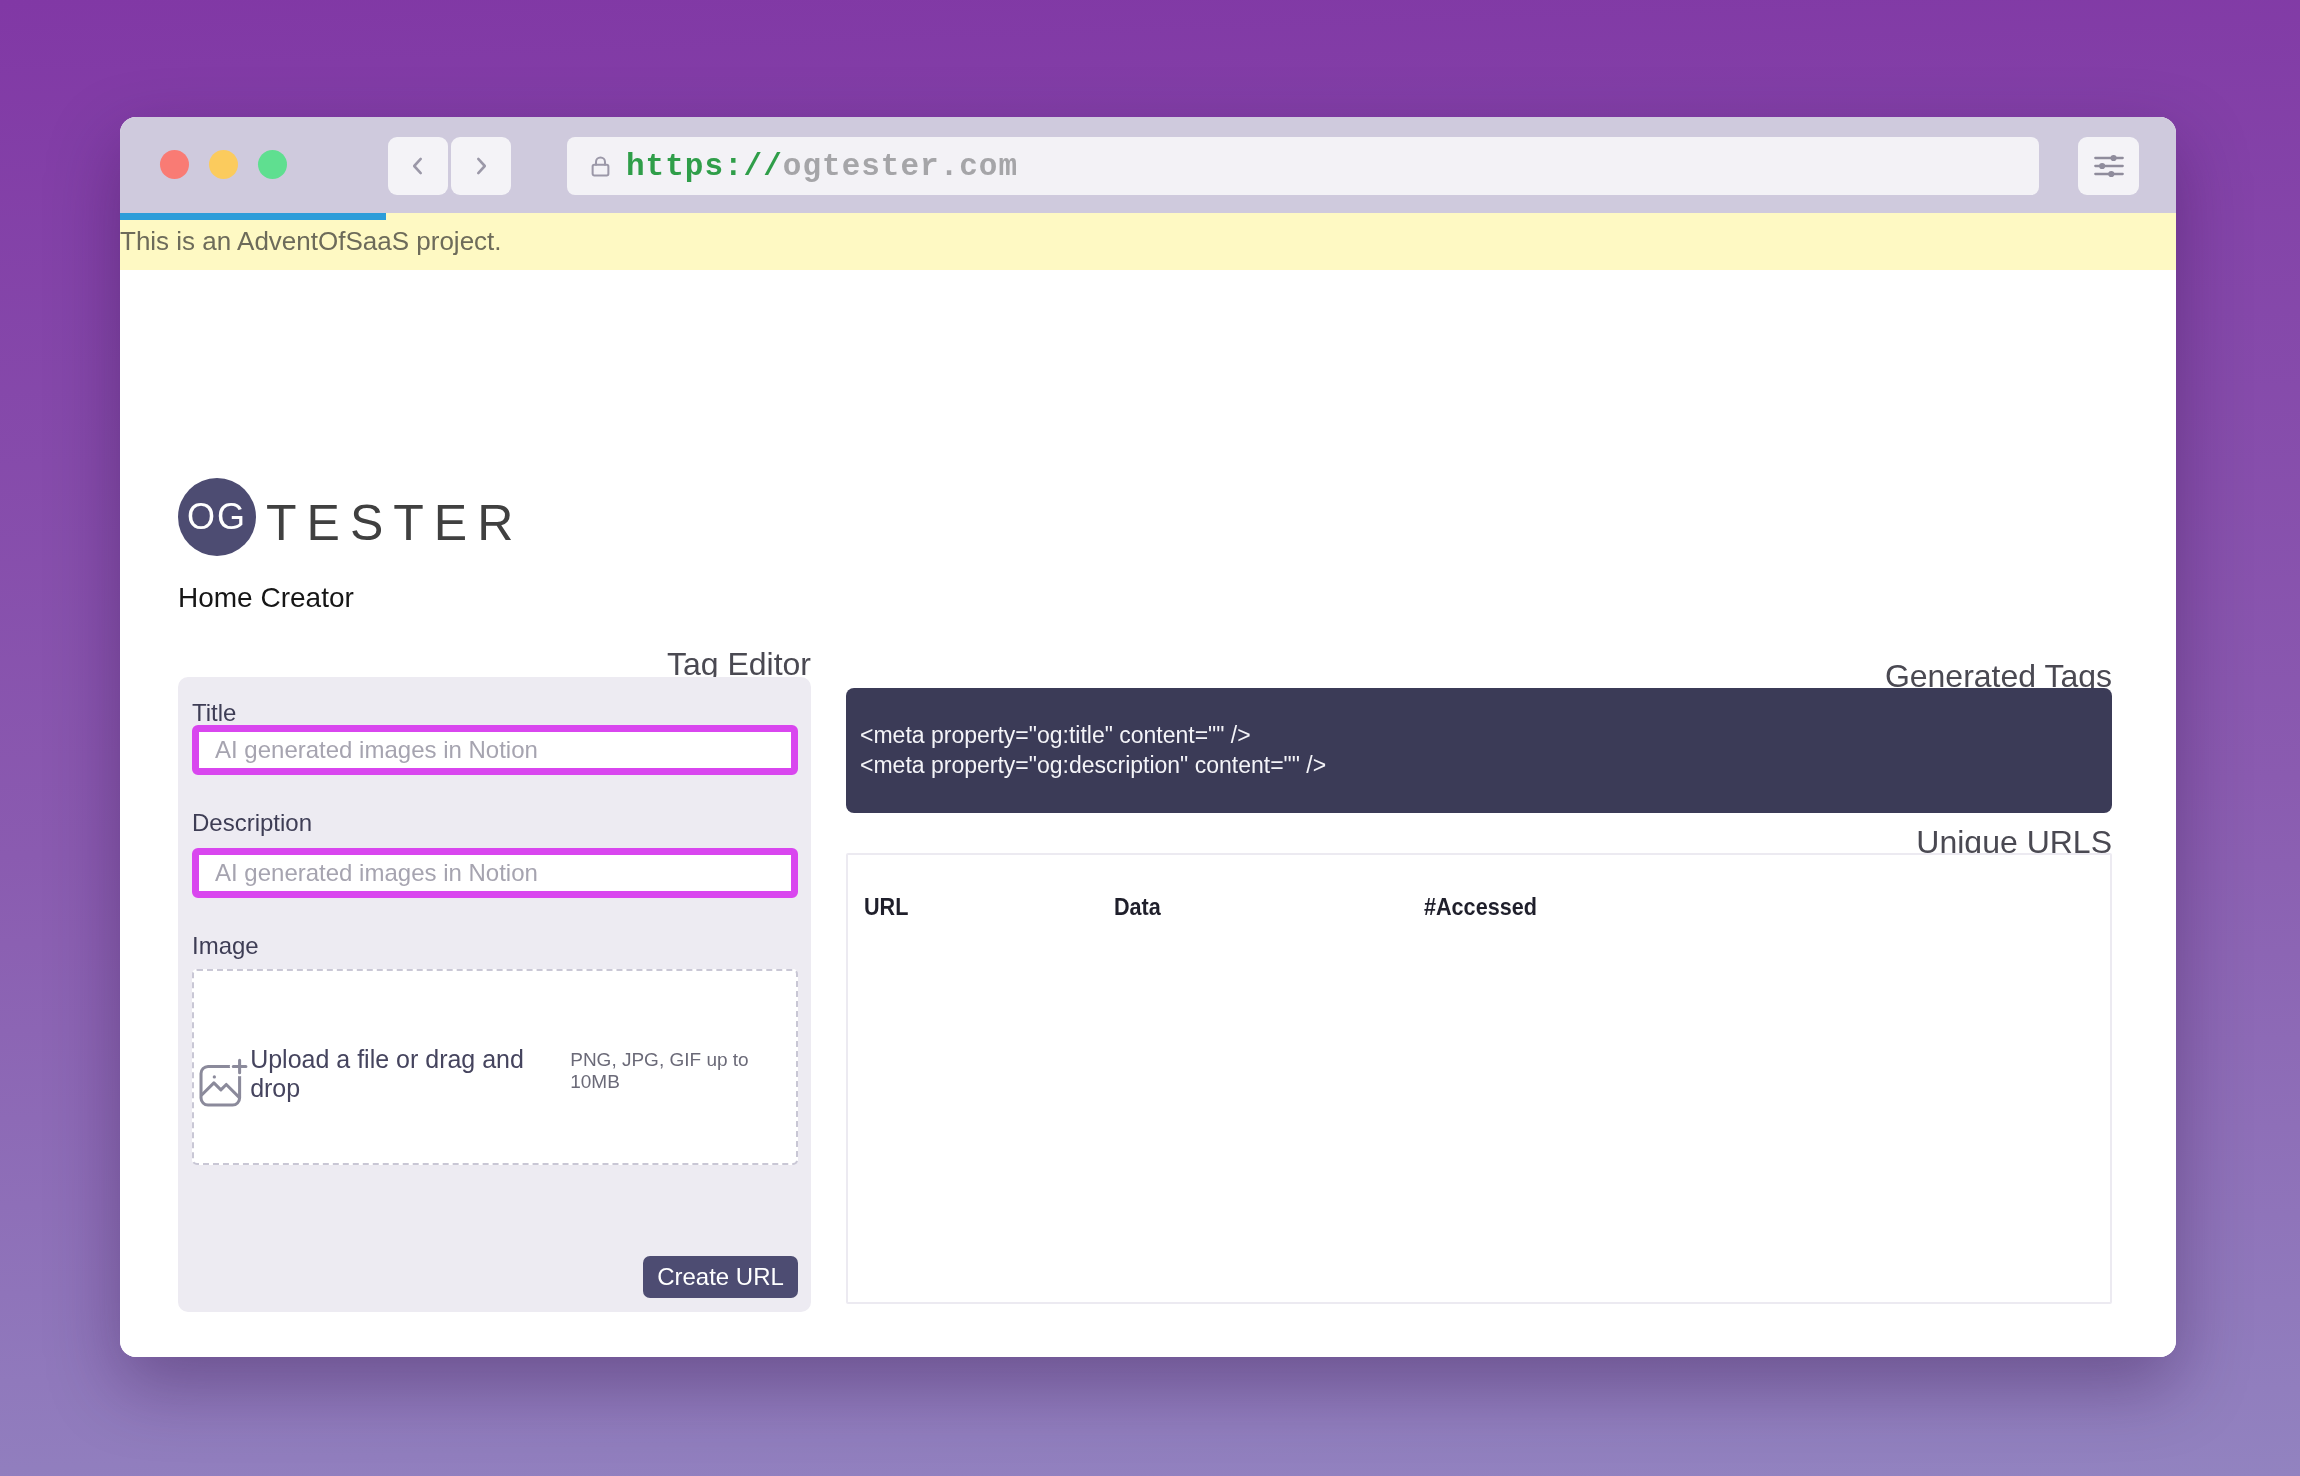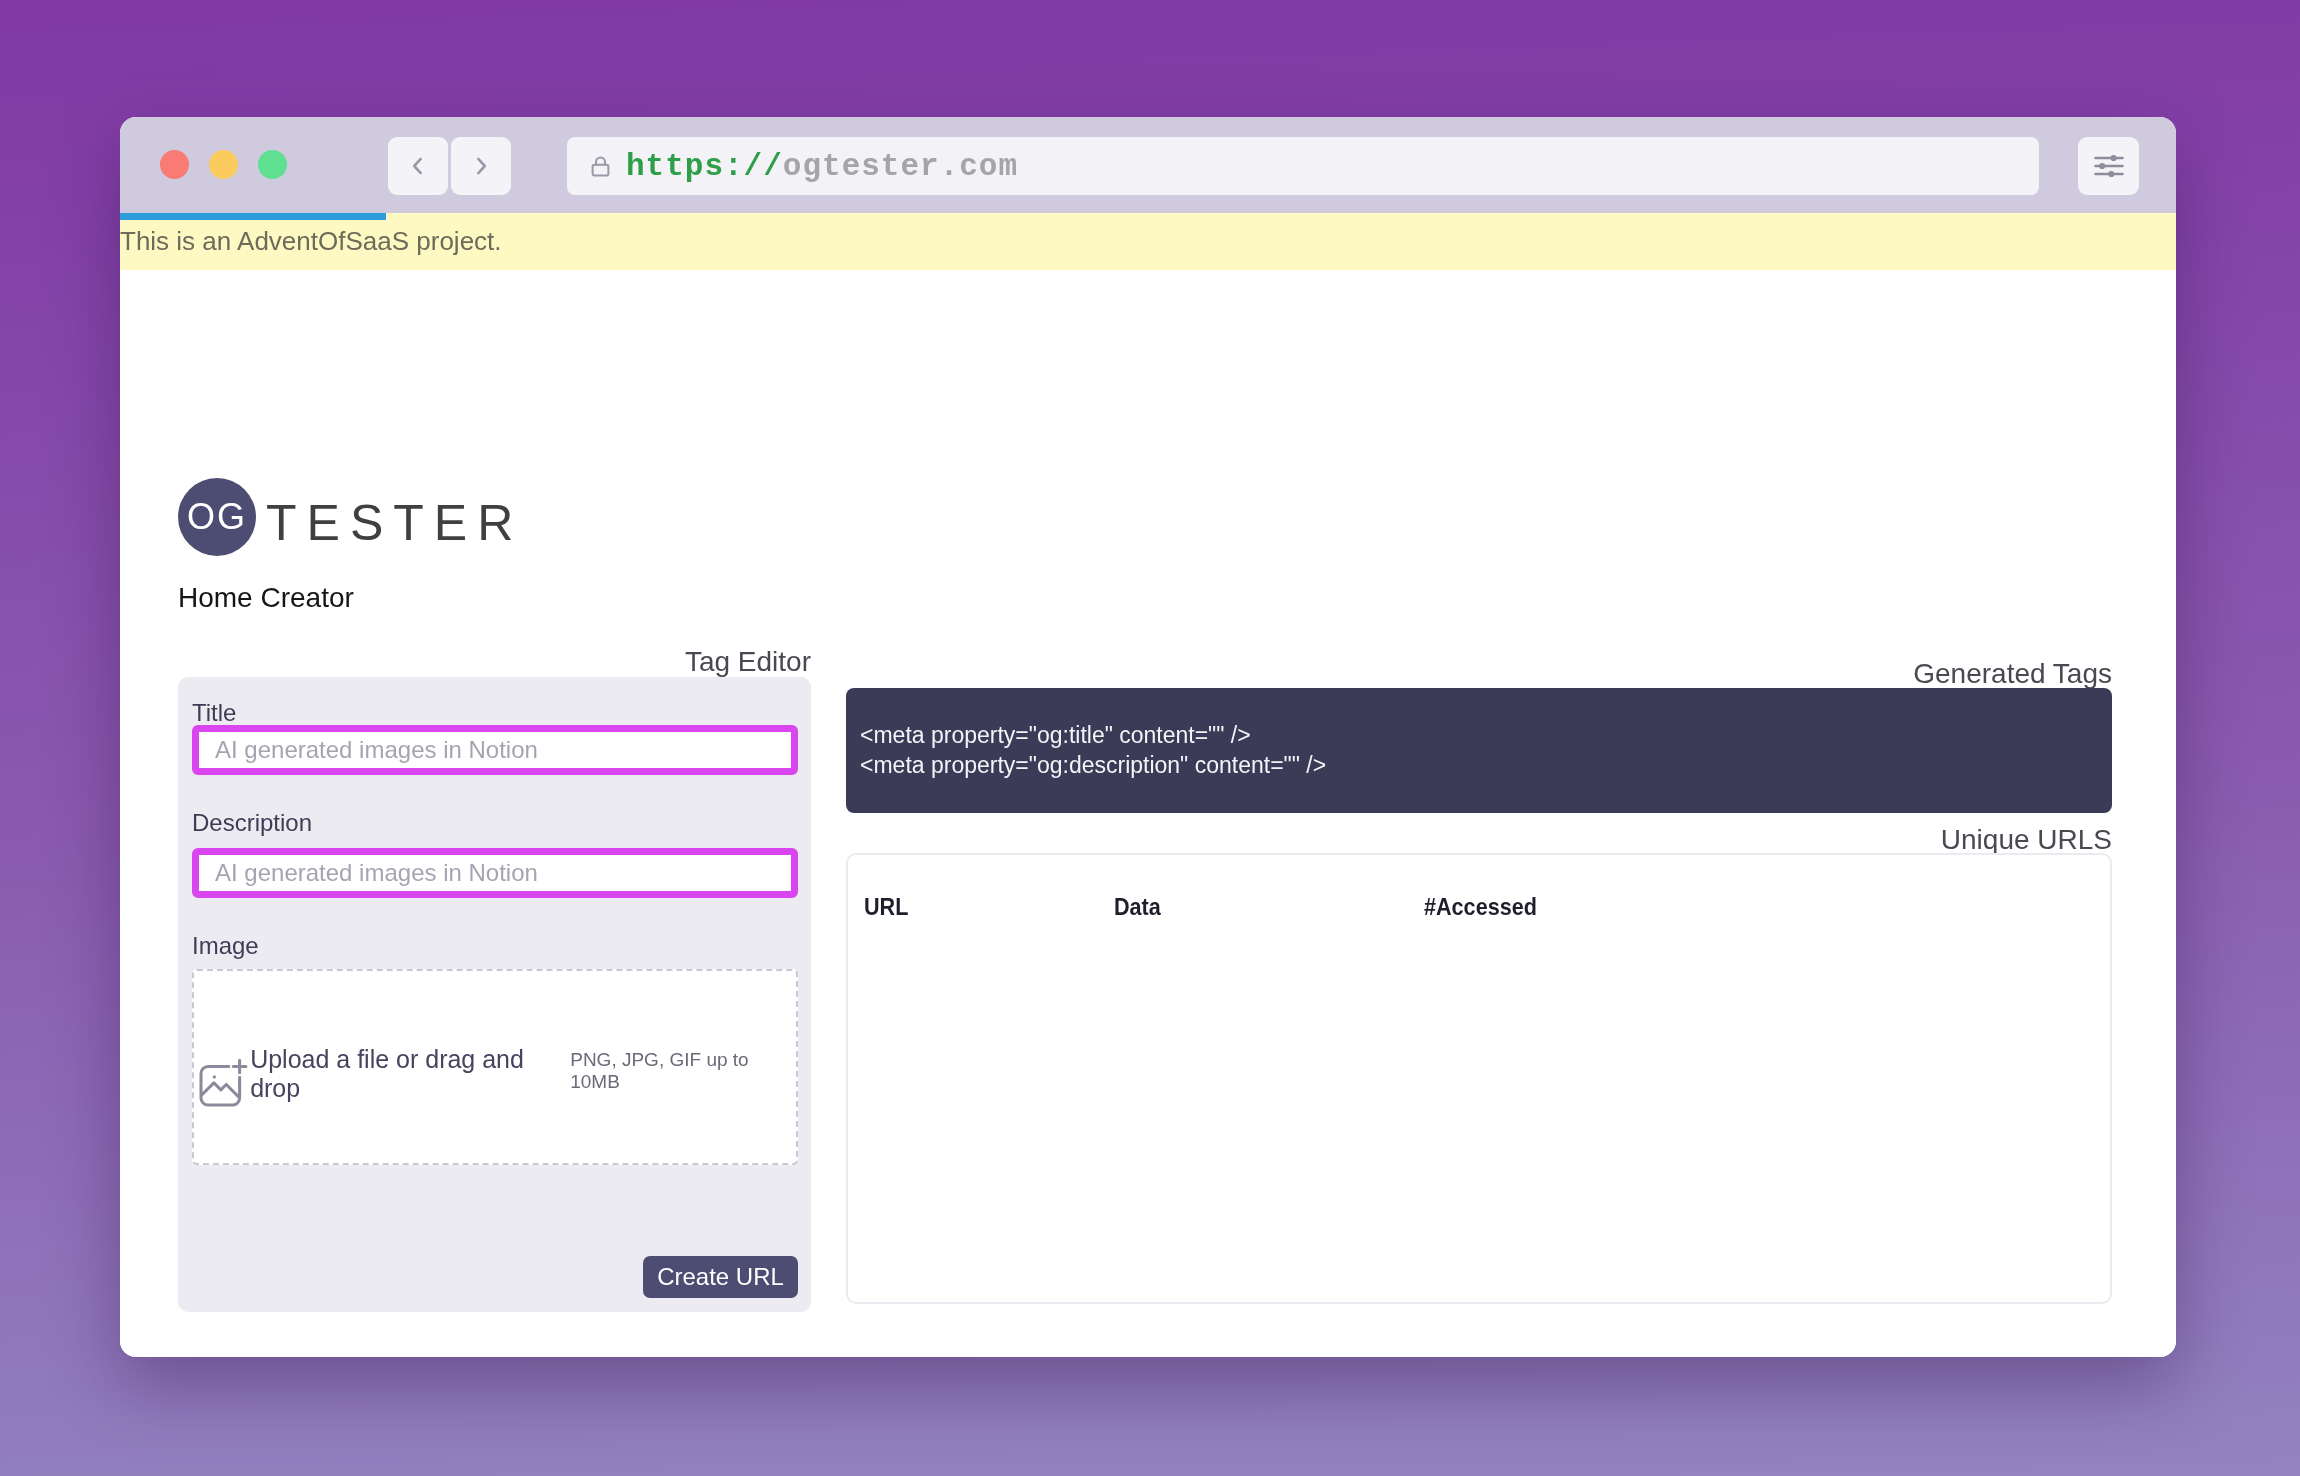--- a/index.html
+++ b/index.html
@@ -54,21 +54,21 @@
     position:absolute;left:58px;top:208px;width:78px;height:78px;border-radius:50%;
     background:#4d4c72;display:flex;align-items:center;justify-content:center;
     color:#ffffff;font-size:36px;letter-spacing:2px;font-weight:400;
   }
   .logo-text{
     position:absolute;left:146px;top:224px;font-size:50px;letter-spacing:10px;
     color:#404040;font-weight:400;
   }
   .page-title{position:absolute;left:58px;top:312px;font-size:28px;color:#161616;font-weight:500;}
   
-  .section-label{position:absolute;font-size:28px;color:#4a4952;text-align:right;}
+  .section-label{position:absolute;font-size:32px;color:#4a4952;text-align:right;}
   .lbl-tag-editor{left:58px;width:633px;top:376px;}
   .lbl-generated{left:726px;width:1266px;top:388px;}
   .lbl-unique{left:726px;width:1266px;top:554px;}
   
   .panel{
     position:absolute;left:58px;top:407px;width:633px;height:635px;
     background:#edebf2;border-radius:10px;box-sizing:border-box;
   }
   .field-label{position:absolute;left:14px;font-size:24px;color:#3e3d55;}
   .fl-title{top:22px;}
@@ -99,21 +99,21 @@
   
   .code-block{
     position:absolute;left:726px;top:418px;width:1266px;height:125px;
     background:#3b3b57;border-radius:8px;box-sizing:border-box;
     padding:32px 14px 0 14px;
   }
   .code-line{color:#f4f4f8;font-size:23px;line-height:30px;white-space:pre;}
   
   .urls-table{
     position:absolute;left:726px;top:583px;width:1266px;height:451px;box-sizing:border-box;
-    background:#ffffff;border:2px solid #eceaf1;border-radius:10px;
+    background:#ffffff;border:2px solid #eceaf1;border-radius:2px;
   }
   .urls-header{position:relative;width:100%;height:90px;}
   .col-head{
     position:absolute;top:38px;font-size:24px;font-weight:700;color:#1f1f2b;
     transform:scaleX(.9);transform-origin:left;display:inline-block;
   }
   .col-url{left:16px;}
   .col-data{left:266px;}
   .col-accessed{left:576px;}
 </style>

